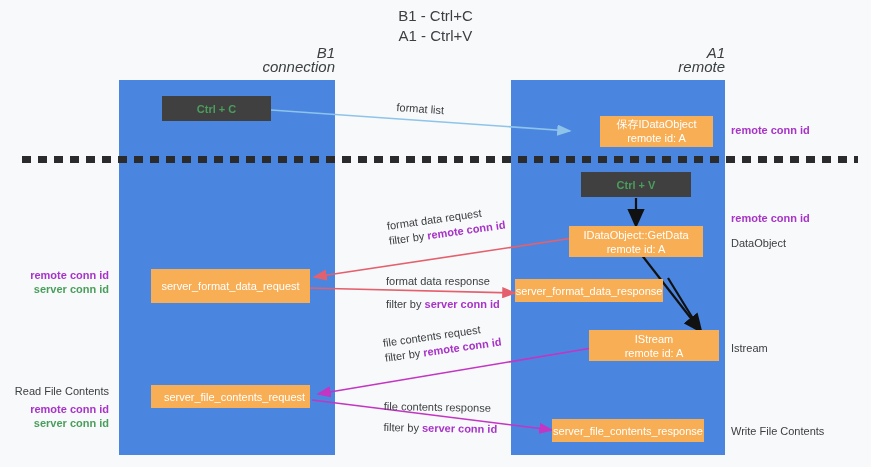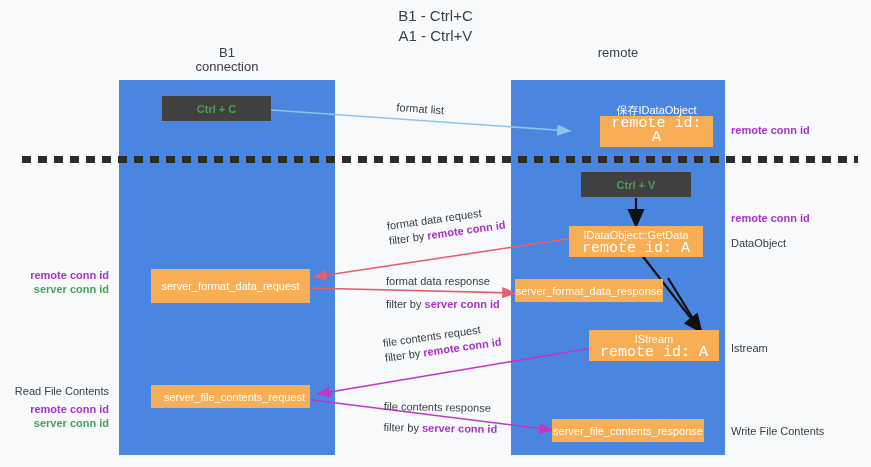--- a/index.html
+++ b/index.html
@@ -22,24 +22,25 @@
     left: 0; top: 6px; width: 871px;
     text-align: center;
     font-size: 15px;
     color: #3c4043;
     line-height: 20px;
   }
   #title div { white-space: pre; }
 
   
   .col-head {
-    text-align: center;
-    font-size: 13px;
+    text-align: right;
+    font-size: 15px;
     color: #3c4043;
     line-height: 14px;
+    font-style: italic;
   }
   #head-left  { left: 119px; top: 46px; width: 216px; }
   #head-right { left: 511px; top: 46px; width: 214px; }
 
   
   .lane { background: #4a86e0; }
   #lane-left  { left: 119px; top: 80px; width: 216px; height: 375px; }
   #lane-right { left: 511px; top: 80px; width: 214px; height: 375px; }
 
   
@@ -57,21 +58,21 @@
     align-items: center;
     justify-content: center;
     color: #ffffff;
     font-size: 11px;
     line-height: 14px;
     text-align: center;
     padding: 2px 4px;
   }
   .node.green  { background: #404040; }
   .node.orange { background: #f8ae54; }
-  .node .l2 { font-size: 15px; font-family: Liberation Mono, monospace; }
+  .node .l2 { font-size: 11px; }
 
   
   .side {
     font-size: 11px;
     line-height: 14px;
   }
   .purple { color: #a733c9; font-weight: bold; }
   .green  { color: #4a9e5c; font-weight: bold; }
   .plain  { color: #3c4043; }
   .side.right-align { text-align: right; }
@@ -99,20 +100,21 @@
   <div class="abs" id="title">
     <div>B1 - Ctrl+C</div>
     <div>A1 - Ctrl+V</div>
   </div>
 
   <div class="abs col-head" id="head-left">
     <div>B1</div>
     <div>connection</div>
   </div>
   <div class="abs col-head" id="head-right">
+    <div>A1</div>
     <div>remote</div>
   </div>
 
   <div class="abs lane" id="lane-left"></div>
   <div class="abs lane" id="lane-right"></div>
 
   <svg class="abs ovl">
     <defs>
       <marker id="mk-blue" markerWidth="9" markerHeight="7" refX="8" refY="3.5" orient="auto">
         <path d="M0,0 L9,3.5 L0,7 z" fill="#8ec4ea"></path>

